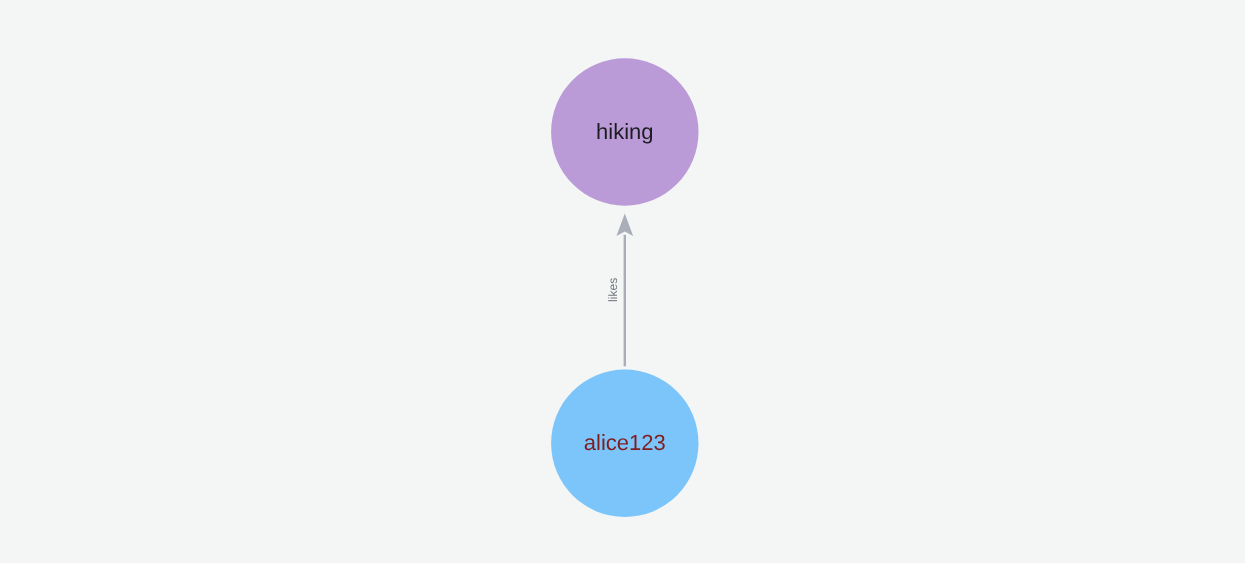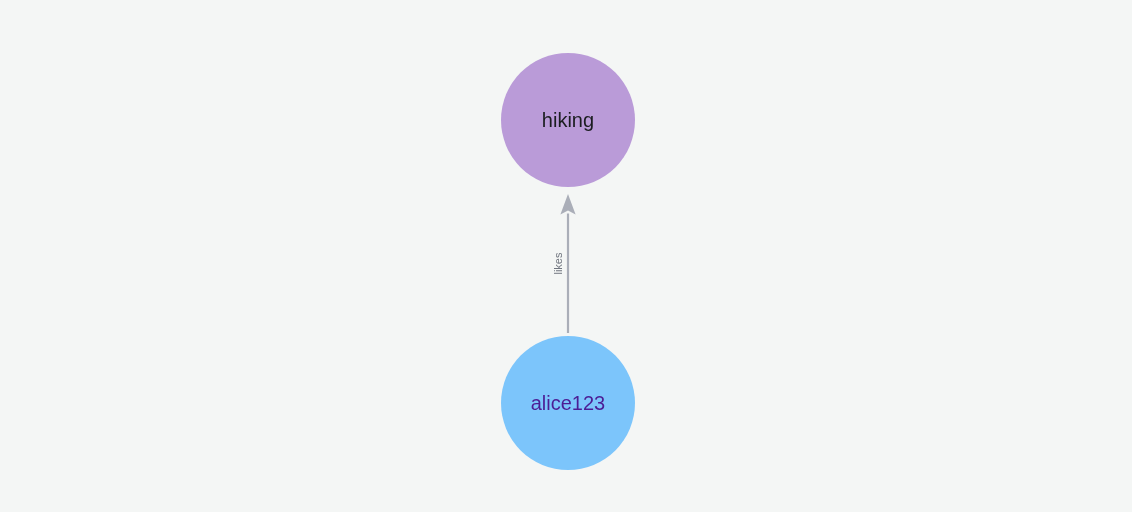--- a/index.html
+++ b/index.html
@@ -86,18 +86,18 @@
       <line x1="568" y1="333" x2="568" y2="213.5" stroke="#aaaeb8" stroke-width="2.2"></line>
       <polygon points="568,194 575.6,214.5 568,210.5 560.4,214.5" fill="#aaaeb8"></polygon>
     </g>
   </svg>
 
   <div class="node-circle" id="node-hiking" style="left: 501px; top: 53px; width: 134px; height: 134px; background: rgb(186, 155, 216);">
     <span class="node-label" style="color: rgb(27, 29, 32);">hiking</span>
   </div>
 
   <div class="node-circle" id="node-alice123" style="left: 501px; top: 336px; width: 134px; height: 134px; background: rgb(124, 197, 251);">
-    <span class="node-label" style="color: #4c1d95;">alice123</span>
+    <span class="node-label" style="color: #7f1d1d;">alice123</span>
   </div>
 
   <div class="edge-label" id="edge-label-likes" style="color: rgb(112, 117, 127); top: 257.5px; left: 541px;">likes</div>
 
 </div>
 
 </body></html>

